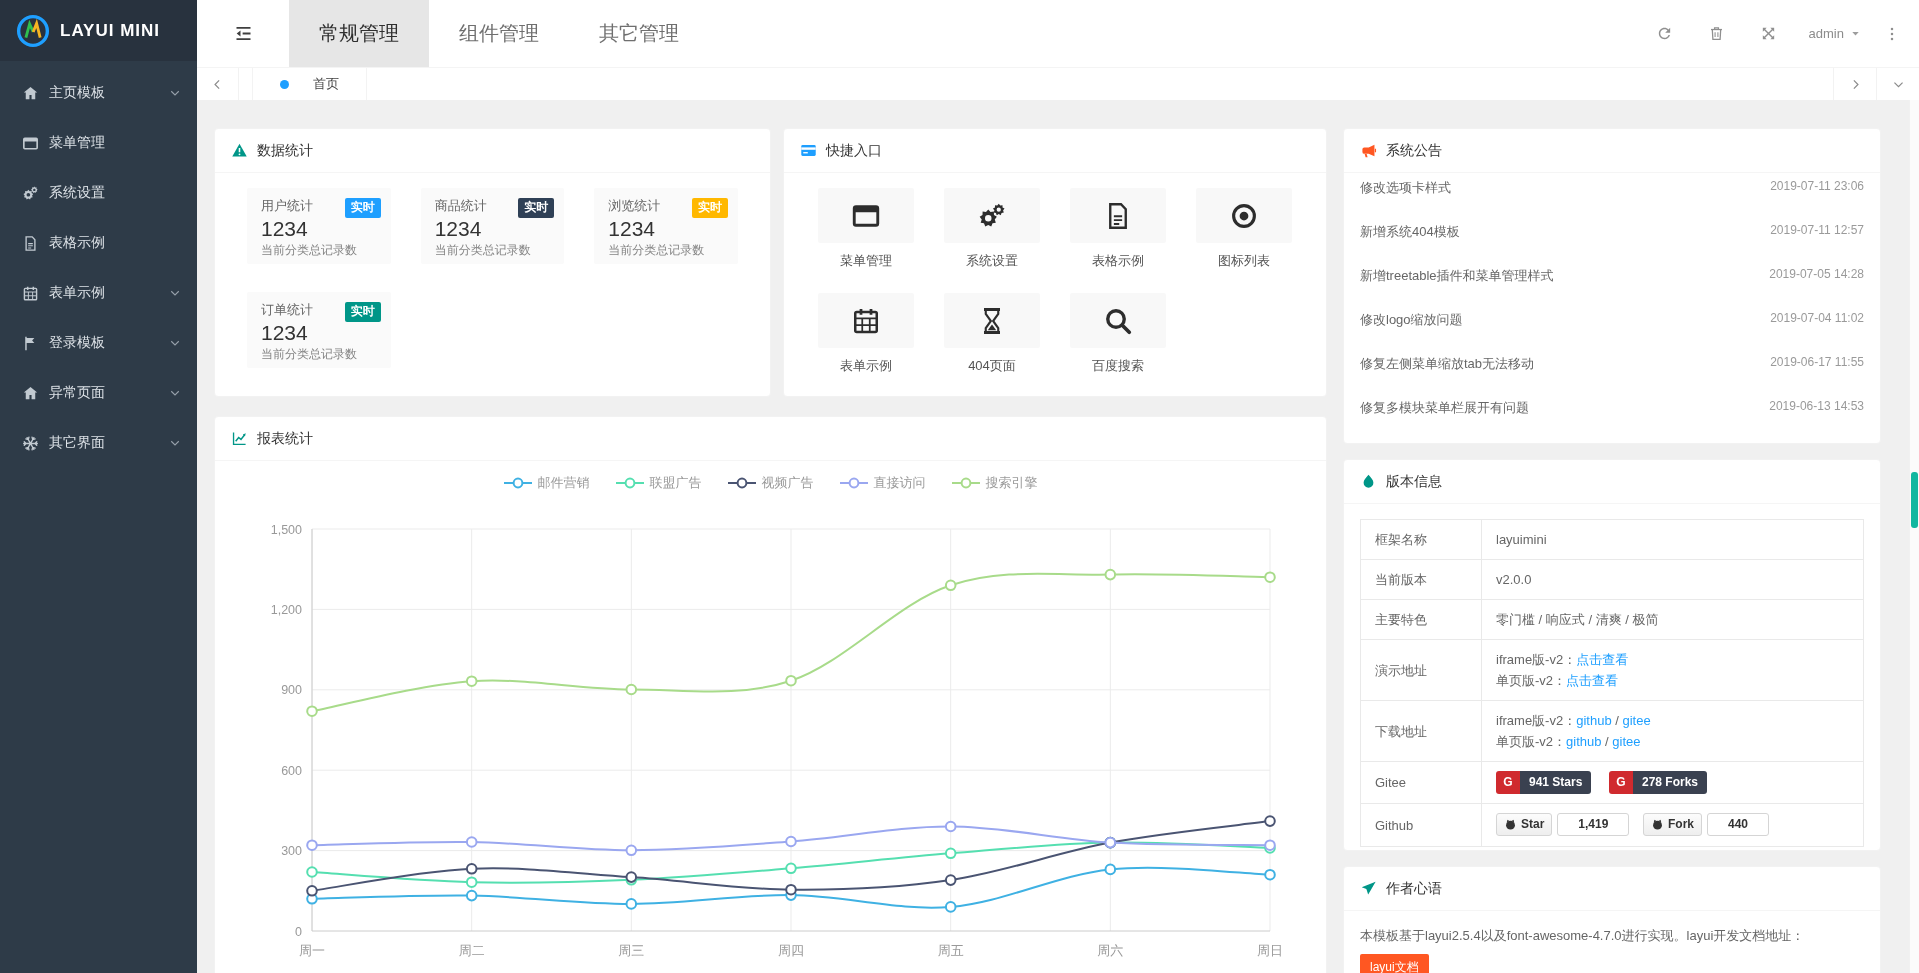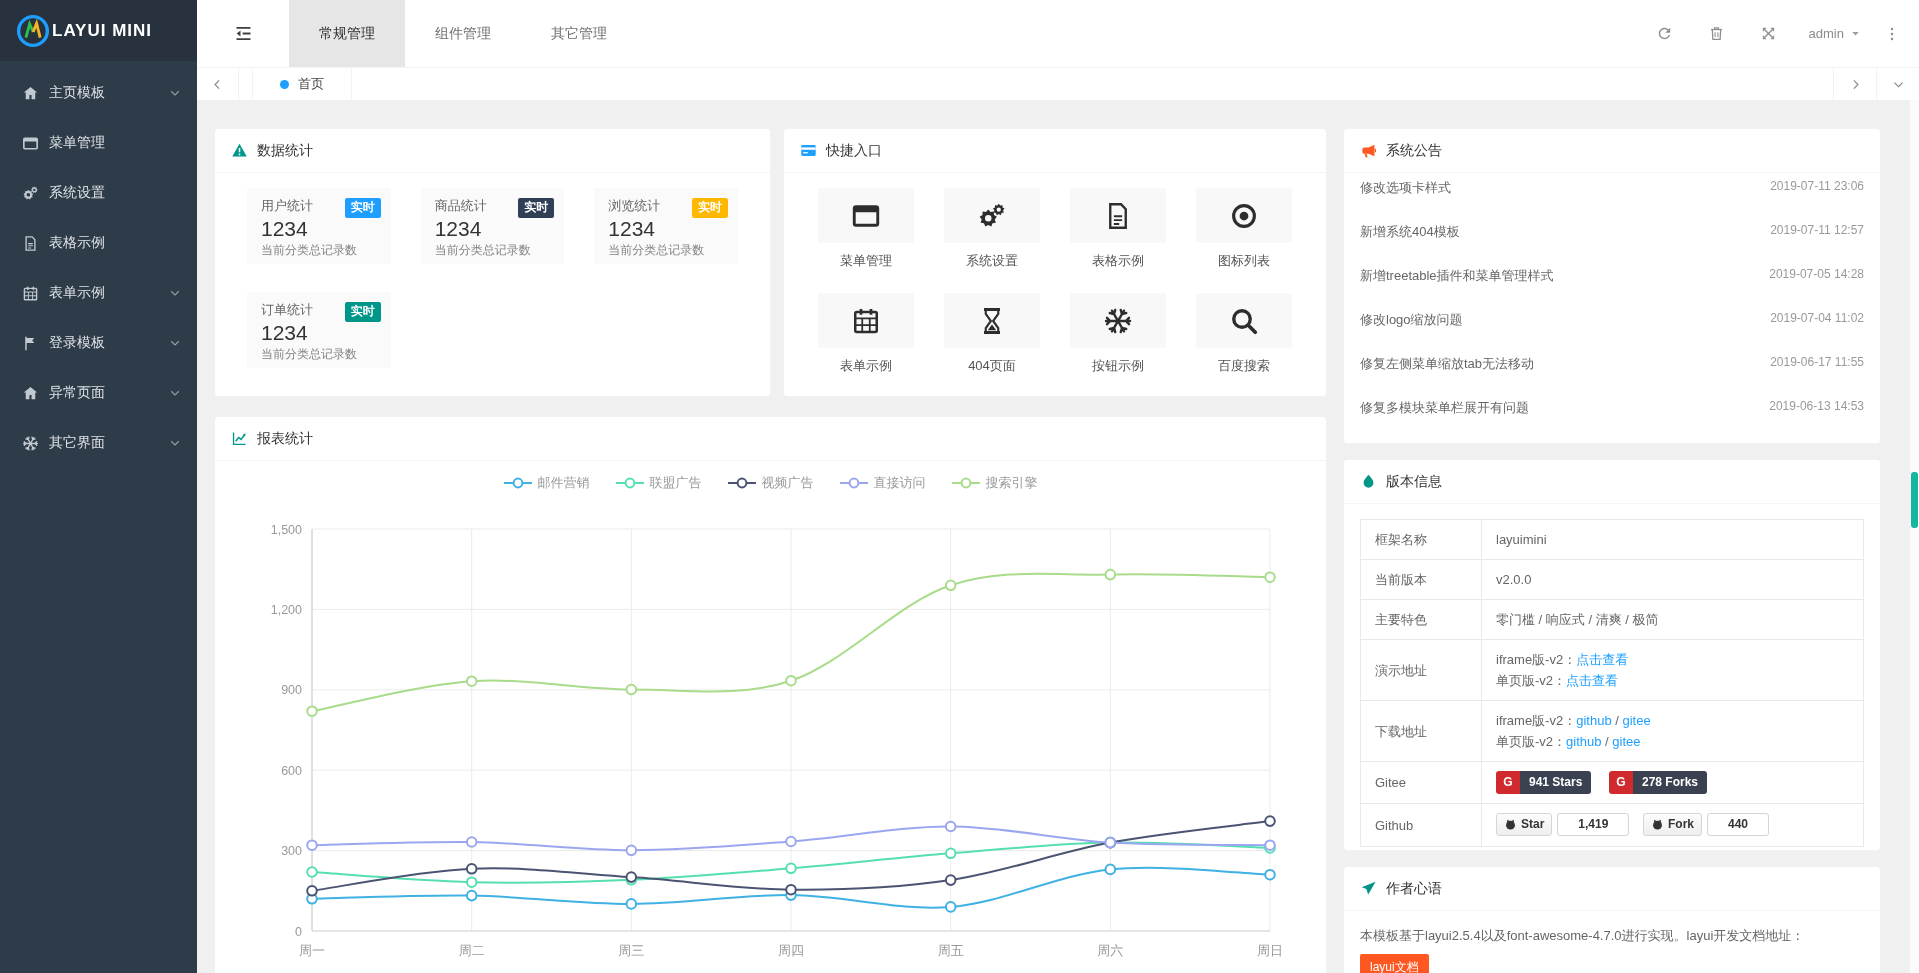--- a/index.html
+++ b/index.html
@@ -5,51 +5,51 @@
   html,body{margin:0;padding:0}
   body{width:1919px;height:973px;overflow:hidden;position:relative;background:#fff;
        font-family:"Liberation Sans","DejaVu Sans",sans-serif;-webkit-font-smoothing:antialiased}
   .app{position:absolute;inset:0}
   svg{display:block}
   .ic{display:inline-flex}
   .ic svg{width:100%;height:100%}
 
   
   .sidebar{position:absolute;left:0;top:0;width:197px;height:100%;background:#2e3b48;z-index:5}
-  .logo{height:61px;display:flex;align-items:center;gap:2px;padding-left:16px;background:#28323e;
+  .logo{height:61px;display:flex;align-items:center;gap:10px;padding-left:16px;background:#28323e;
         color:#fff;font-size:17px;font-weight:bold;letter-spacing:1px}
   .logo .logo-ic{width:34px;height:34px}
   .menu{padding-top:7px}
   .menu-item{position:relative;height:50px;display:flex;align-items:center;padding-left:22px;
              color:#dde2e7;font-size:14px;cursor:pointer}
   .menu-item .mi-icon{width:17px;height:17px;margin-right:10px;color:#c2cad1}
   .menu-item .caret{position:absolute;right:16px;width:12px;height:12px;color:#97a1ab}
 
   
   .topbar{position:absolute;left:197px;top:0;right:0;height:67px;background:#fff;
           border-bottom:1px solid #f4f4f4;display:flex;align-items:stretch}
   .toggle-btn{width:92px;display:flex;align-items:center;justify-content:center;color:#3f3f3f;cursor:pointer}
   .toggle-btn .ic{width:21px;height:21px}
   .top-tabs{display:flex}
-  .top-tab{padding:0 30px;display:flex;align-items:center;font-size:14px;color:#6f6f6f;cursor:pointer}
+  .top-tab{padding:0 30px;display:flex;align-items:center;font-size:20px;color:#6f6f6f;cursor:pointer}
   .top-tab.active{background:#e6e6e6;color:#2f2f2f}
   .top-actions{margin-left:auto;display:flex;align-items:center;padding-right:10px}
   .action-icon{width:52px;display:flex;justify-content:center;color:#8f8f8f;cursor:pointer}
   .action-icon .ic{width:17px;height:17px}
   .admin{display:flex;align-items:center;gap:6px;color:#8c8c8c;font-size:13px;padding:0 14px;cursor:pointer}
   .admin .ic{width:11px;height:11px;color:#9d9d9d}
   .more-btn{width:34px;display:flex;justify-content:center;color:#8f8f8f;cursor:pointer}
   .more-btn .ic{width:16px;height:16px}
 
   
   .tabbar{position:absolute;left:197px;top:68px;right:0;height:32px;background:#fff;
           border-bottom:1px solid #ececec;display:flex;align-items:stretch}
   .tb-left{width:41px;border-right:1px solid #f2f2f2;display:flex;align-items:center;justify-content:center;color:#8a8a8a;cursor:pointer}
   .tb-left .ic,.tb-btn .ic{width:13px;height:13px}
-  .page-tab{margin-left:13px;display:flex;align-items:center;gap:9px;padding:0 27px;
+  .page-tab{margin-left:13px;display:flex;align-items:center;gap:24px;padding:0 27px;
             border-left:1px solid #f3f3f3;border-right:1px solid #f3f3f3;font-size:13px;color:#444;cursor:pointer}
   .dot{width:9px;height:9px;border-radius:50%;background:#1E9FFF}
   .tb-right{margin-left:auto;display:flex}
   .tb-btn{width:42px;border-left:1px solid #f2f2f2;display:flex;align-items:center;justify-content:center;color:#8a8a8a;cursor:pointer}
 
   
   .content{position:absolute;left:197px;top:100px;right:0;bottom:0;background:#f0f0f0;overflow:hidden}
   .card{position:absolute;background:#fff;border:1px solid #f2f2f2;border-radius:4px;box-sizing:border-box;overflow:hidden}
   .card-h{height:43px;display:flex;align-items:center;gap:9px;padding:0 16px;
           border-bottom:1px solid #f5f5f5;font-size:14px;color:#333}
@@ -435,30 +435,20 @@
             <div class="quick-box">
               <span class="ic">
                 <svg viewBox="0 0 24 24" fill="none">
                   <path d="M5.6 2.8h12.8M5.6 21.2h12.8" stroke="currentColor" stroke-width="2.4"></path>
                   <path d="M7 3h10v3.4L12.9 12 17 17.6V21H7v-3.4L11.1 12 7 6.4z" fill="none" stroke="currentColor" stroke-width="1.7"></path>
                   <path d="M8.6 19.4h6.8L12 14.8z" fill="currentColor"></path>
                 </svg>
               </span>
             </div>
             <div class="quick-label">404页面</div>
-          </div>
-          <div class="quick-item">
-            <div class="quick-box">
-              <span class="ic">
-                <svg viewBox="0 0 24 24" fill="none">
-                  <path d="M2.4 12.0L21.6 12.0M18.3 12.0L20.8 14.5M18.3 12.0L20.8 9.5M5.7 12.0L3.2 9.5M5.7 12.0L3.2 14.5M7.2 3.7L16.8 20.3M15.2 17.5L14.2 20.9M15.2 17.5L18.6 18.4M8.8 6.5L9.8 3.1M8.8 6.5L5.4 5.6M16.8 3.7L7.2 20.3M8.9 17.5L5.4 18.4M8.9 17.5L9.8 20.9M15.1 6.5L18.6 5.6M15.1 6.5L14.2 3.1" stroke="currentColor" stroke-width="1.9" stroke-linecap="round" fill="none"></path>
-                </svg>
-              </span>
-            </div>
-            <div class="quick-label">按钮示例</div>
           </div>
           <div class="quick-item">
             <div class="quick-box">
               <span class="ic">
                 <svg viewBox="0 0 24 24" fill="none">
                   <circle cx="10.4" cy="10.4" r="6.6" fill="none" stroke="currentColor" stroke-width="2.7"></circle>
                   <path d="M15.6 15.6 21 21" stroke="currentColor" stroke-width="3" stroke-linecap="round"></path>
                 </svg>
               </span>
             </div>

